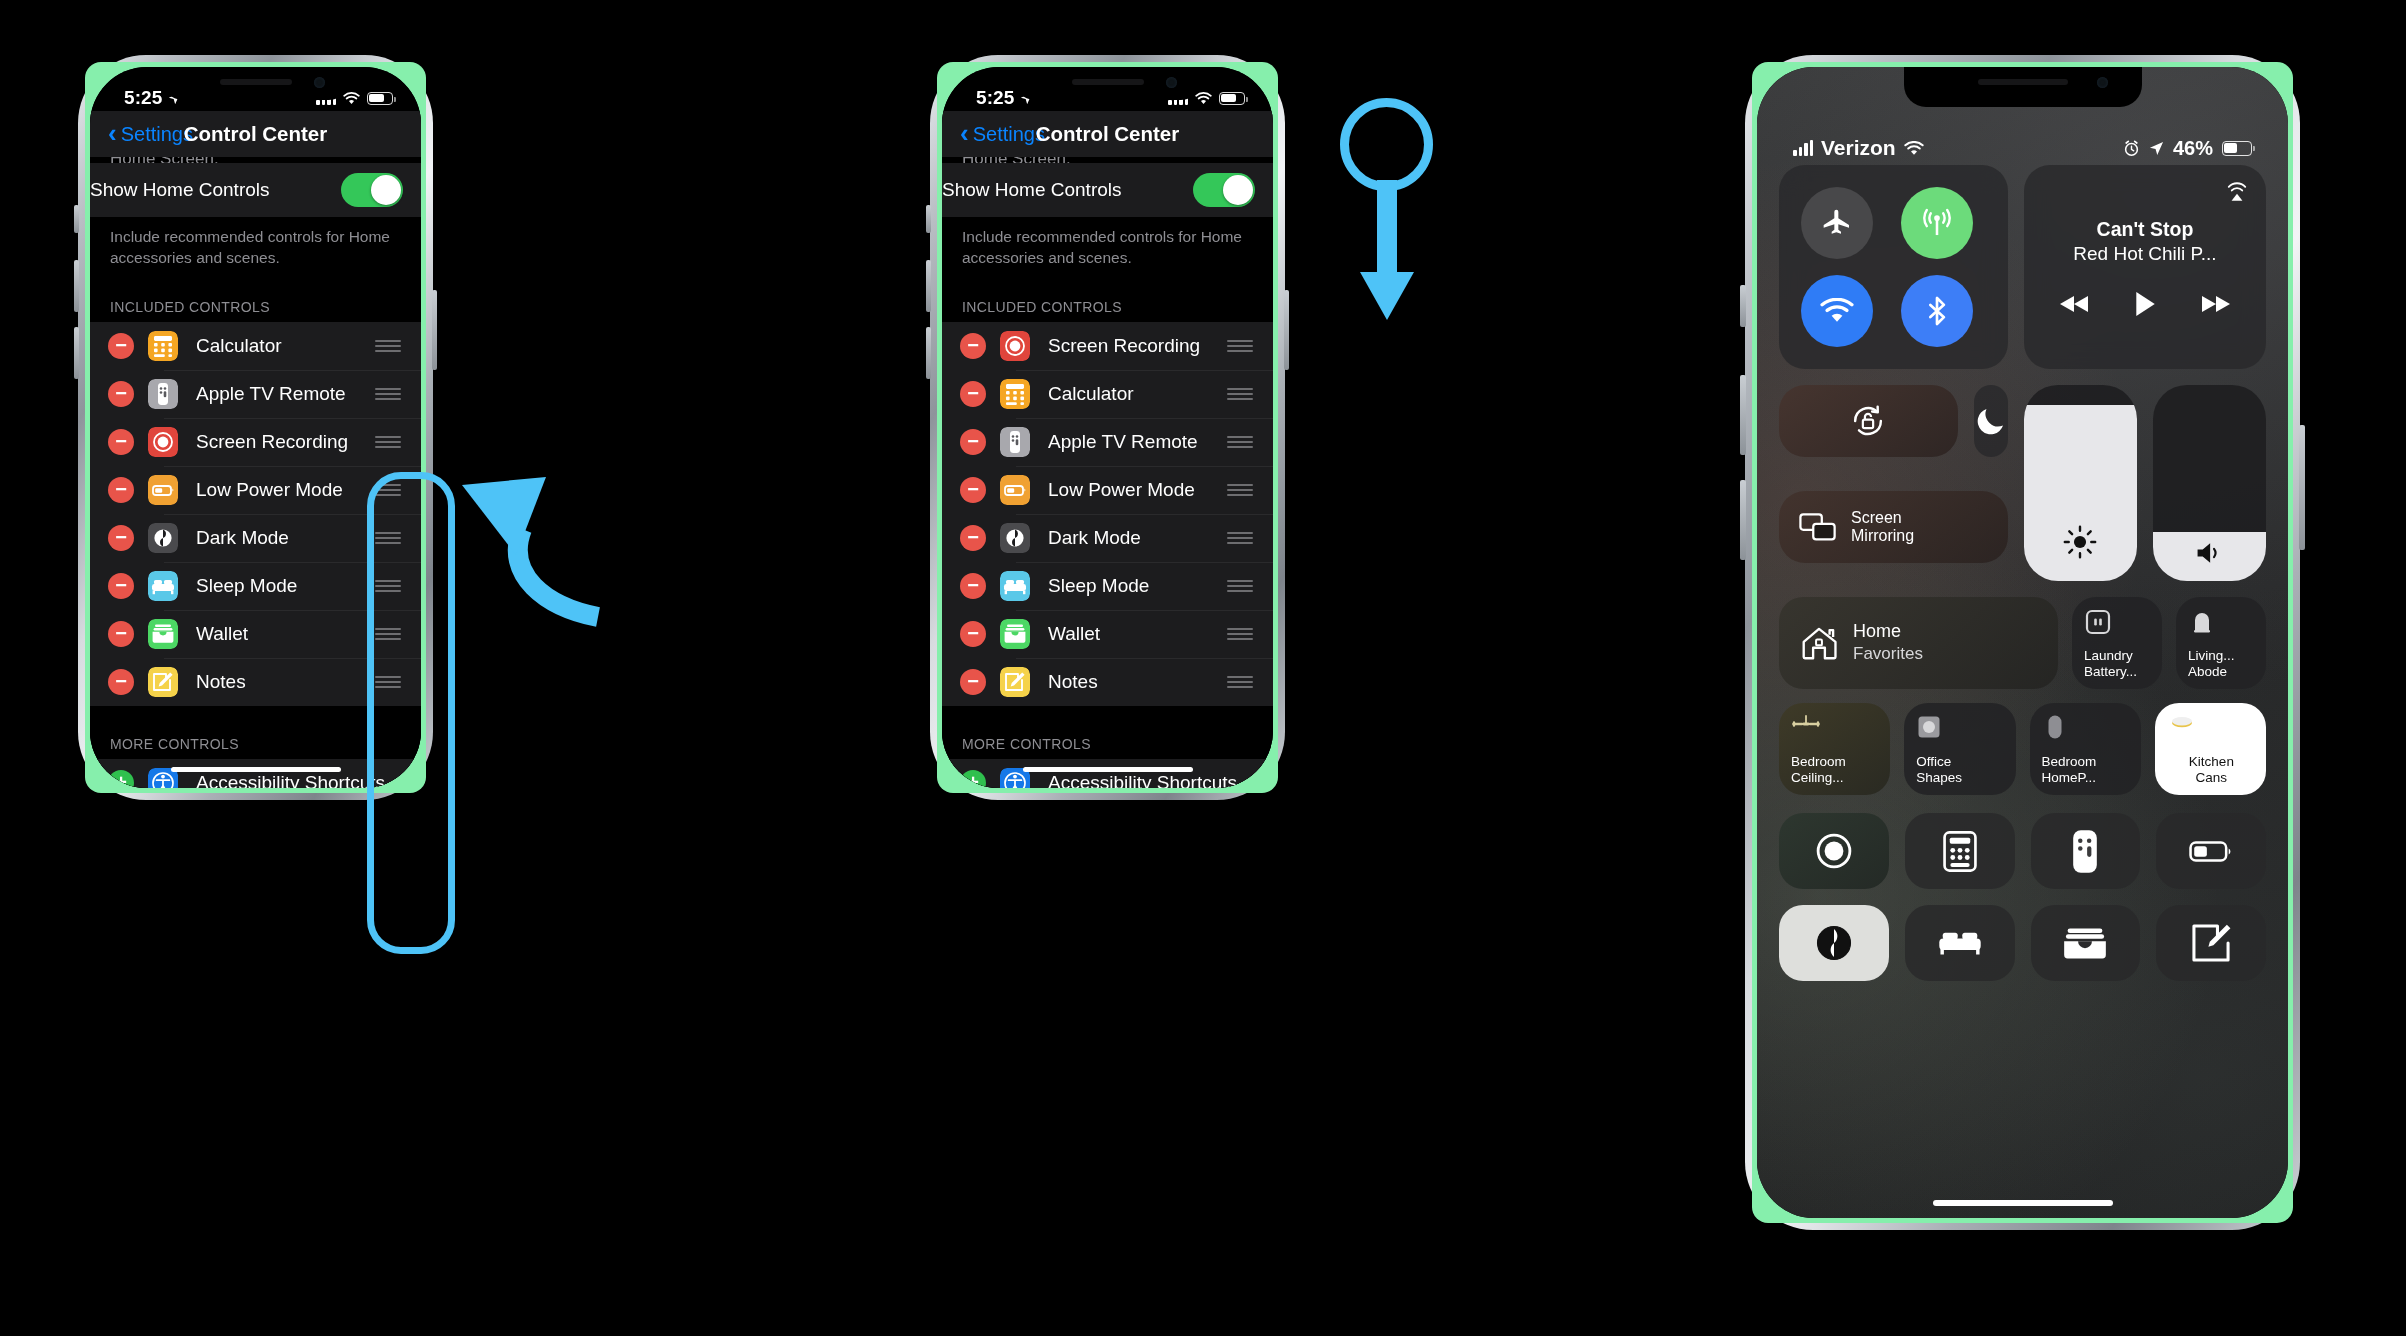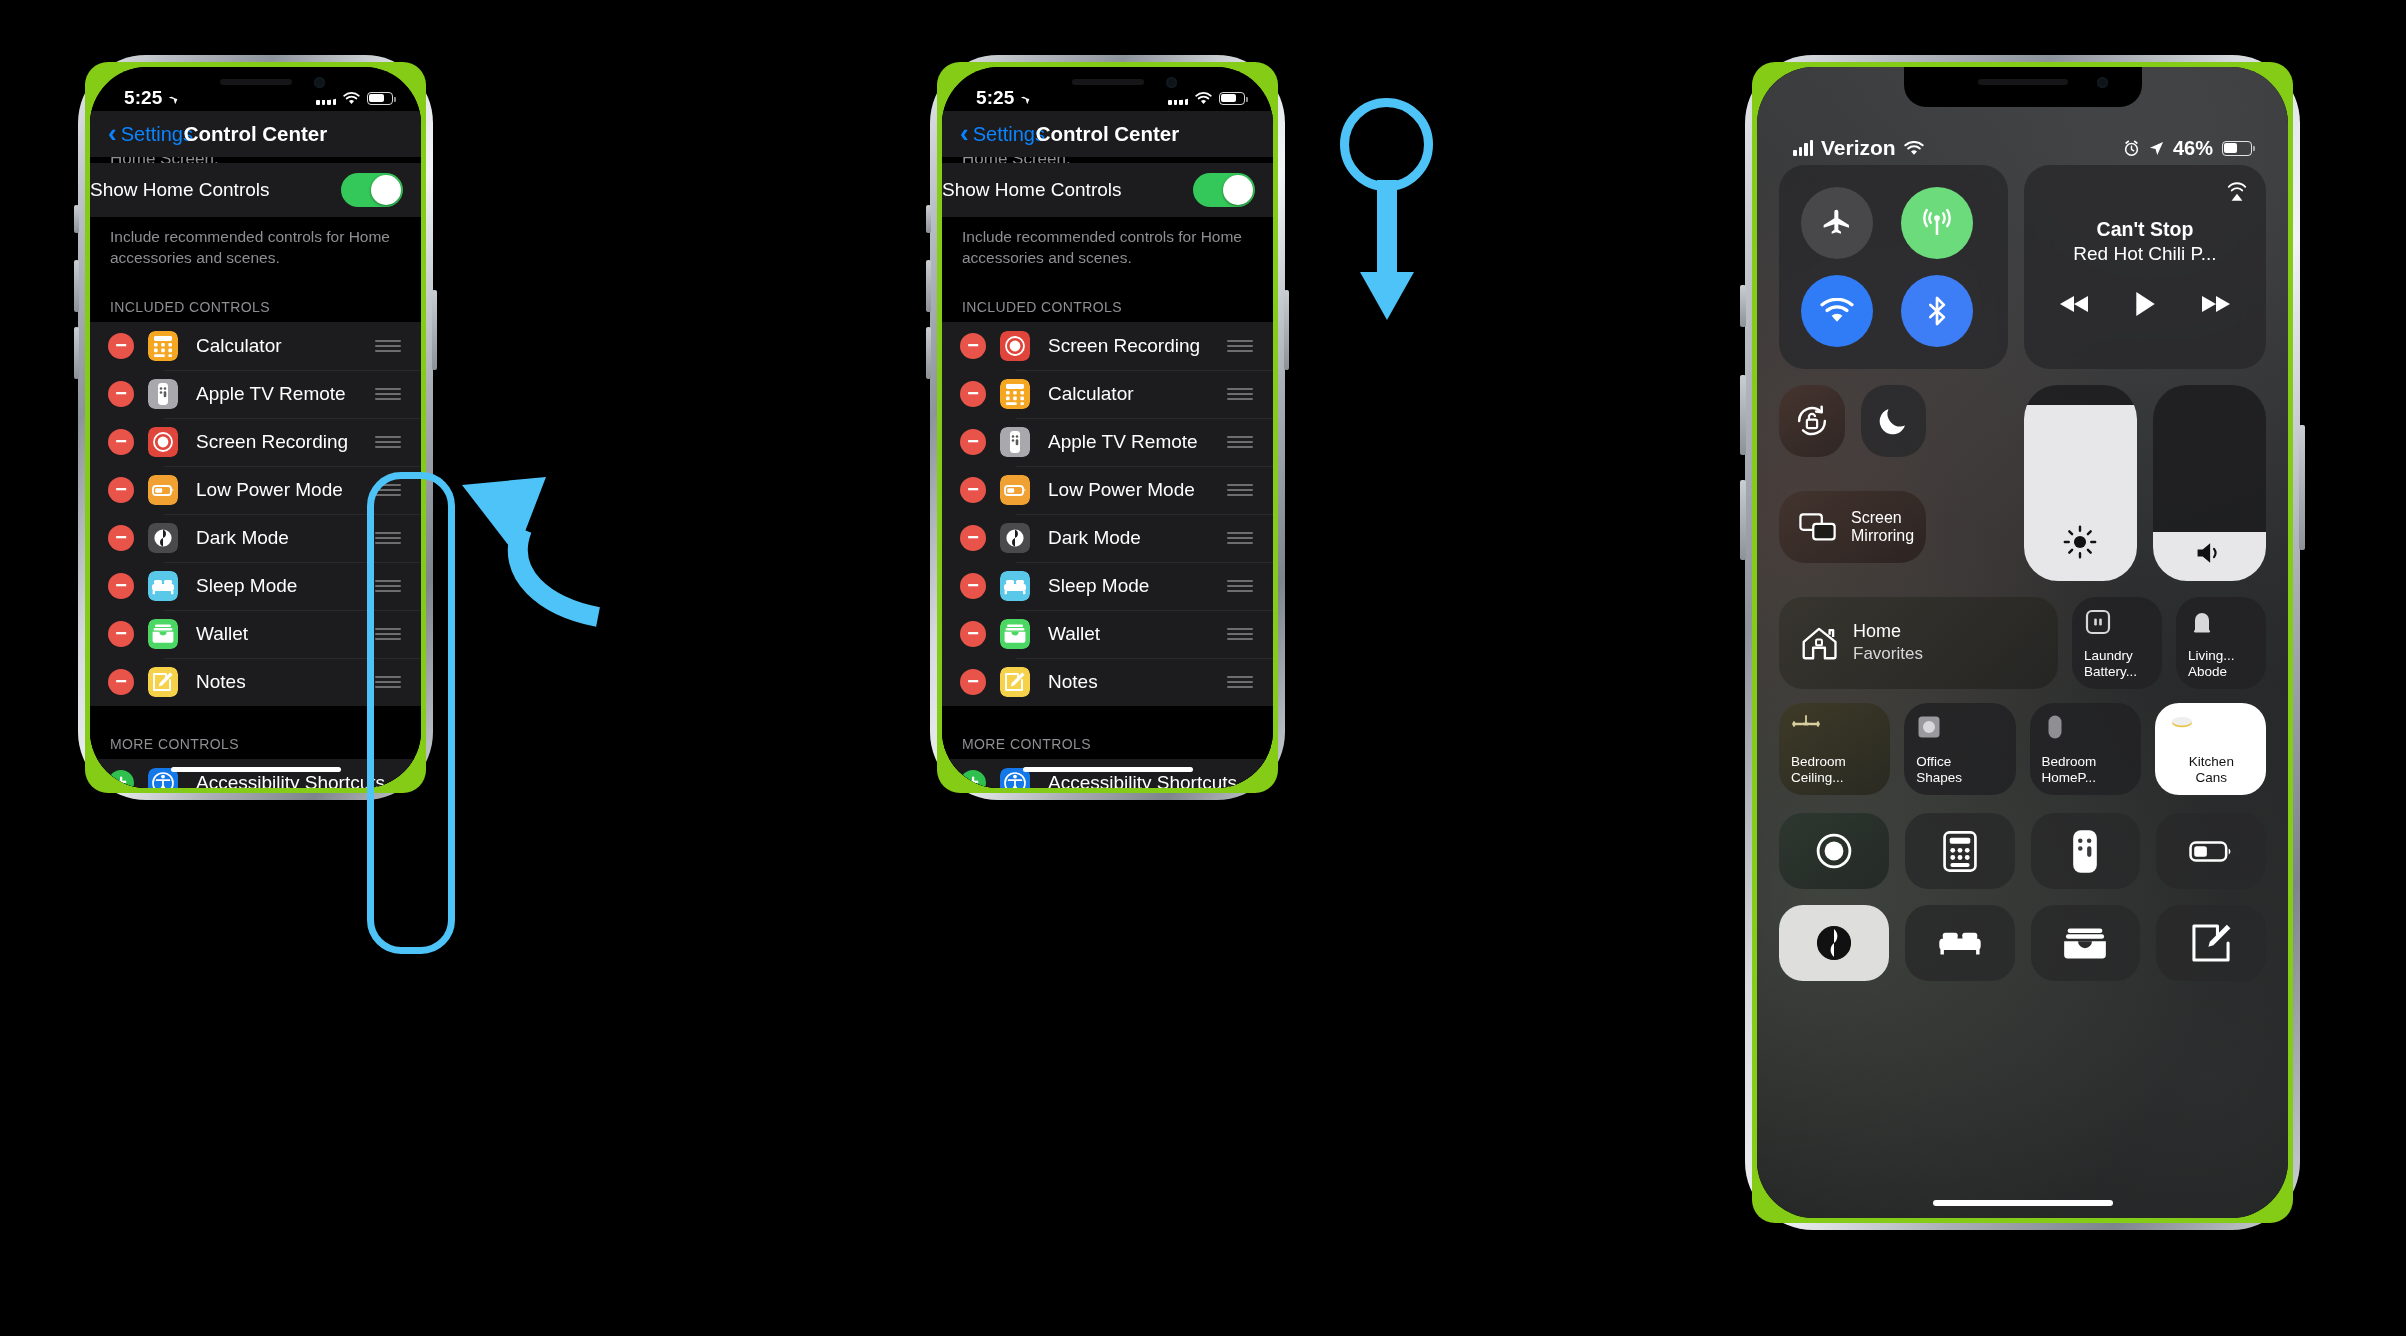--- a/index.html
+++ b/index.html
@@ -14,22 +14,22 @@
   
   .phone { position: absolute; }
   .phone .frame {
     position: absolute; inset: 0;
     border-radius: 68px;
     background: linear-gradient(118deg,#e9ecef 0%,#b9bec4 12%,#8e949b 26%,#d7dbdf 42%,#f2f4f6 55%,#aab0b6 70%,#7e848b 84%,#cfd4d8 100%);
     padding: 7px;
   }
   .phone .frame-inner {
     position: absolute; inset: 7px;
-    border-radius: 23px;
-    background: #84cc16;
+    border-radius: 16px;
+    background: #86efac;
     overflow: hidden;
   }
   .screen {
     position: absolute; inset: 5px;
     border-radius: 57px;
     background: #000;
     overflow: hidden;
   }
   .notch {
     position: absolute; top: 0; left: 50%; transform: translateX(-50%);
@@ -144,21 +144,21 @@
   .conn { width:47%; padding:22px; display:grid; grid-template-columns:1fr 1fr; gap:16px; }
   .conn .circ { width:72px; height:72px; border-radius:50%; display:flex; align-items:center; justify-content:center; }
 
   .media { flex:1; padding:18px 16px; position:relative; display:flex; flex-direction:column; align-items:center; justify-content:center; }
   .media .airplay { position:absolute; top:14px; right:16px; }
   .media .track { color:#fff; font-size:19.5px; font-weight:700; text-align:center; }
   .media .artist { color:#fff; font-size:19px; font-weight:400; text-align:center; margin-top:2px; }
   .media .transport { display:flex; align-items:center; gap:44px; margin-top:26px; }
 
   .row2 { display:flex; gap:16px; margin-top:16px; }
-  .row2-left { width:47%; display:grid; grid-template-columns:1fr 1fr 1fr; grid-template-rows:auto auto; gap:16px; }
+  .row2-left { width:47%; display:grid; grid-template-columns:1fr; grid-template-rows:auto auto; gap:16px; }
   .sq { background:rgba(40,40,42,.80); border-radius:26px; height:72px; display:flex; align-items:center; justify-content:center; }
   .sq.warm { background:linear-gradient(145deg,rgba(70,52,46,.92),rgba(45,36,34,.92)); }
   .mirror { grid-column:1 / span 2; background:linear-gradient(145deg,rgba(66,50,44,.9),rgba(42,34,32,.9)); border-radius:26px; height:72px; display:flex; align-items:center; gap:14px; padding-left:20px; }
   .mirror .lbl { color:#fff; font-size:16px; line-height:1.15; }
   .slider { flex:1; border-radius:34px; position:relative; overflow:hidden; background:rgba(30,30,32,.9); }
   .slider .fill { position:absolute; left:0; right:0; bottom:0; background:rgba(242,242,245,.95); }
   .slider .ico { position:absolute; left:0; right:0; bottom:22px; display:flex; justify-content:center; }
 
   .home-row { display:flex; gap:14px; margin-top:16px; }
   .home-big { flex:1.05; background:linear-gradient(140deg,rgba(54,52,45,.92),rgba(36,36,34,.92)); border-radius:24px; height:92px; display:flex; align-items:center; gap:14px; padding-left:20px; }

